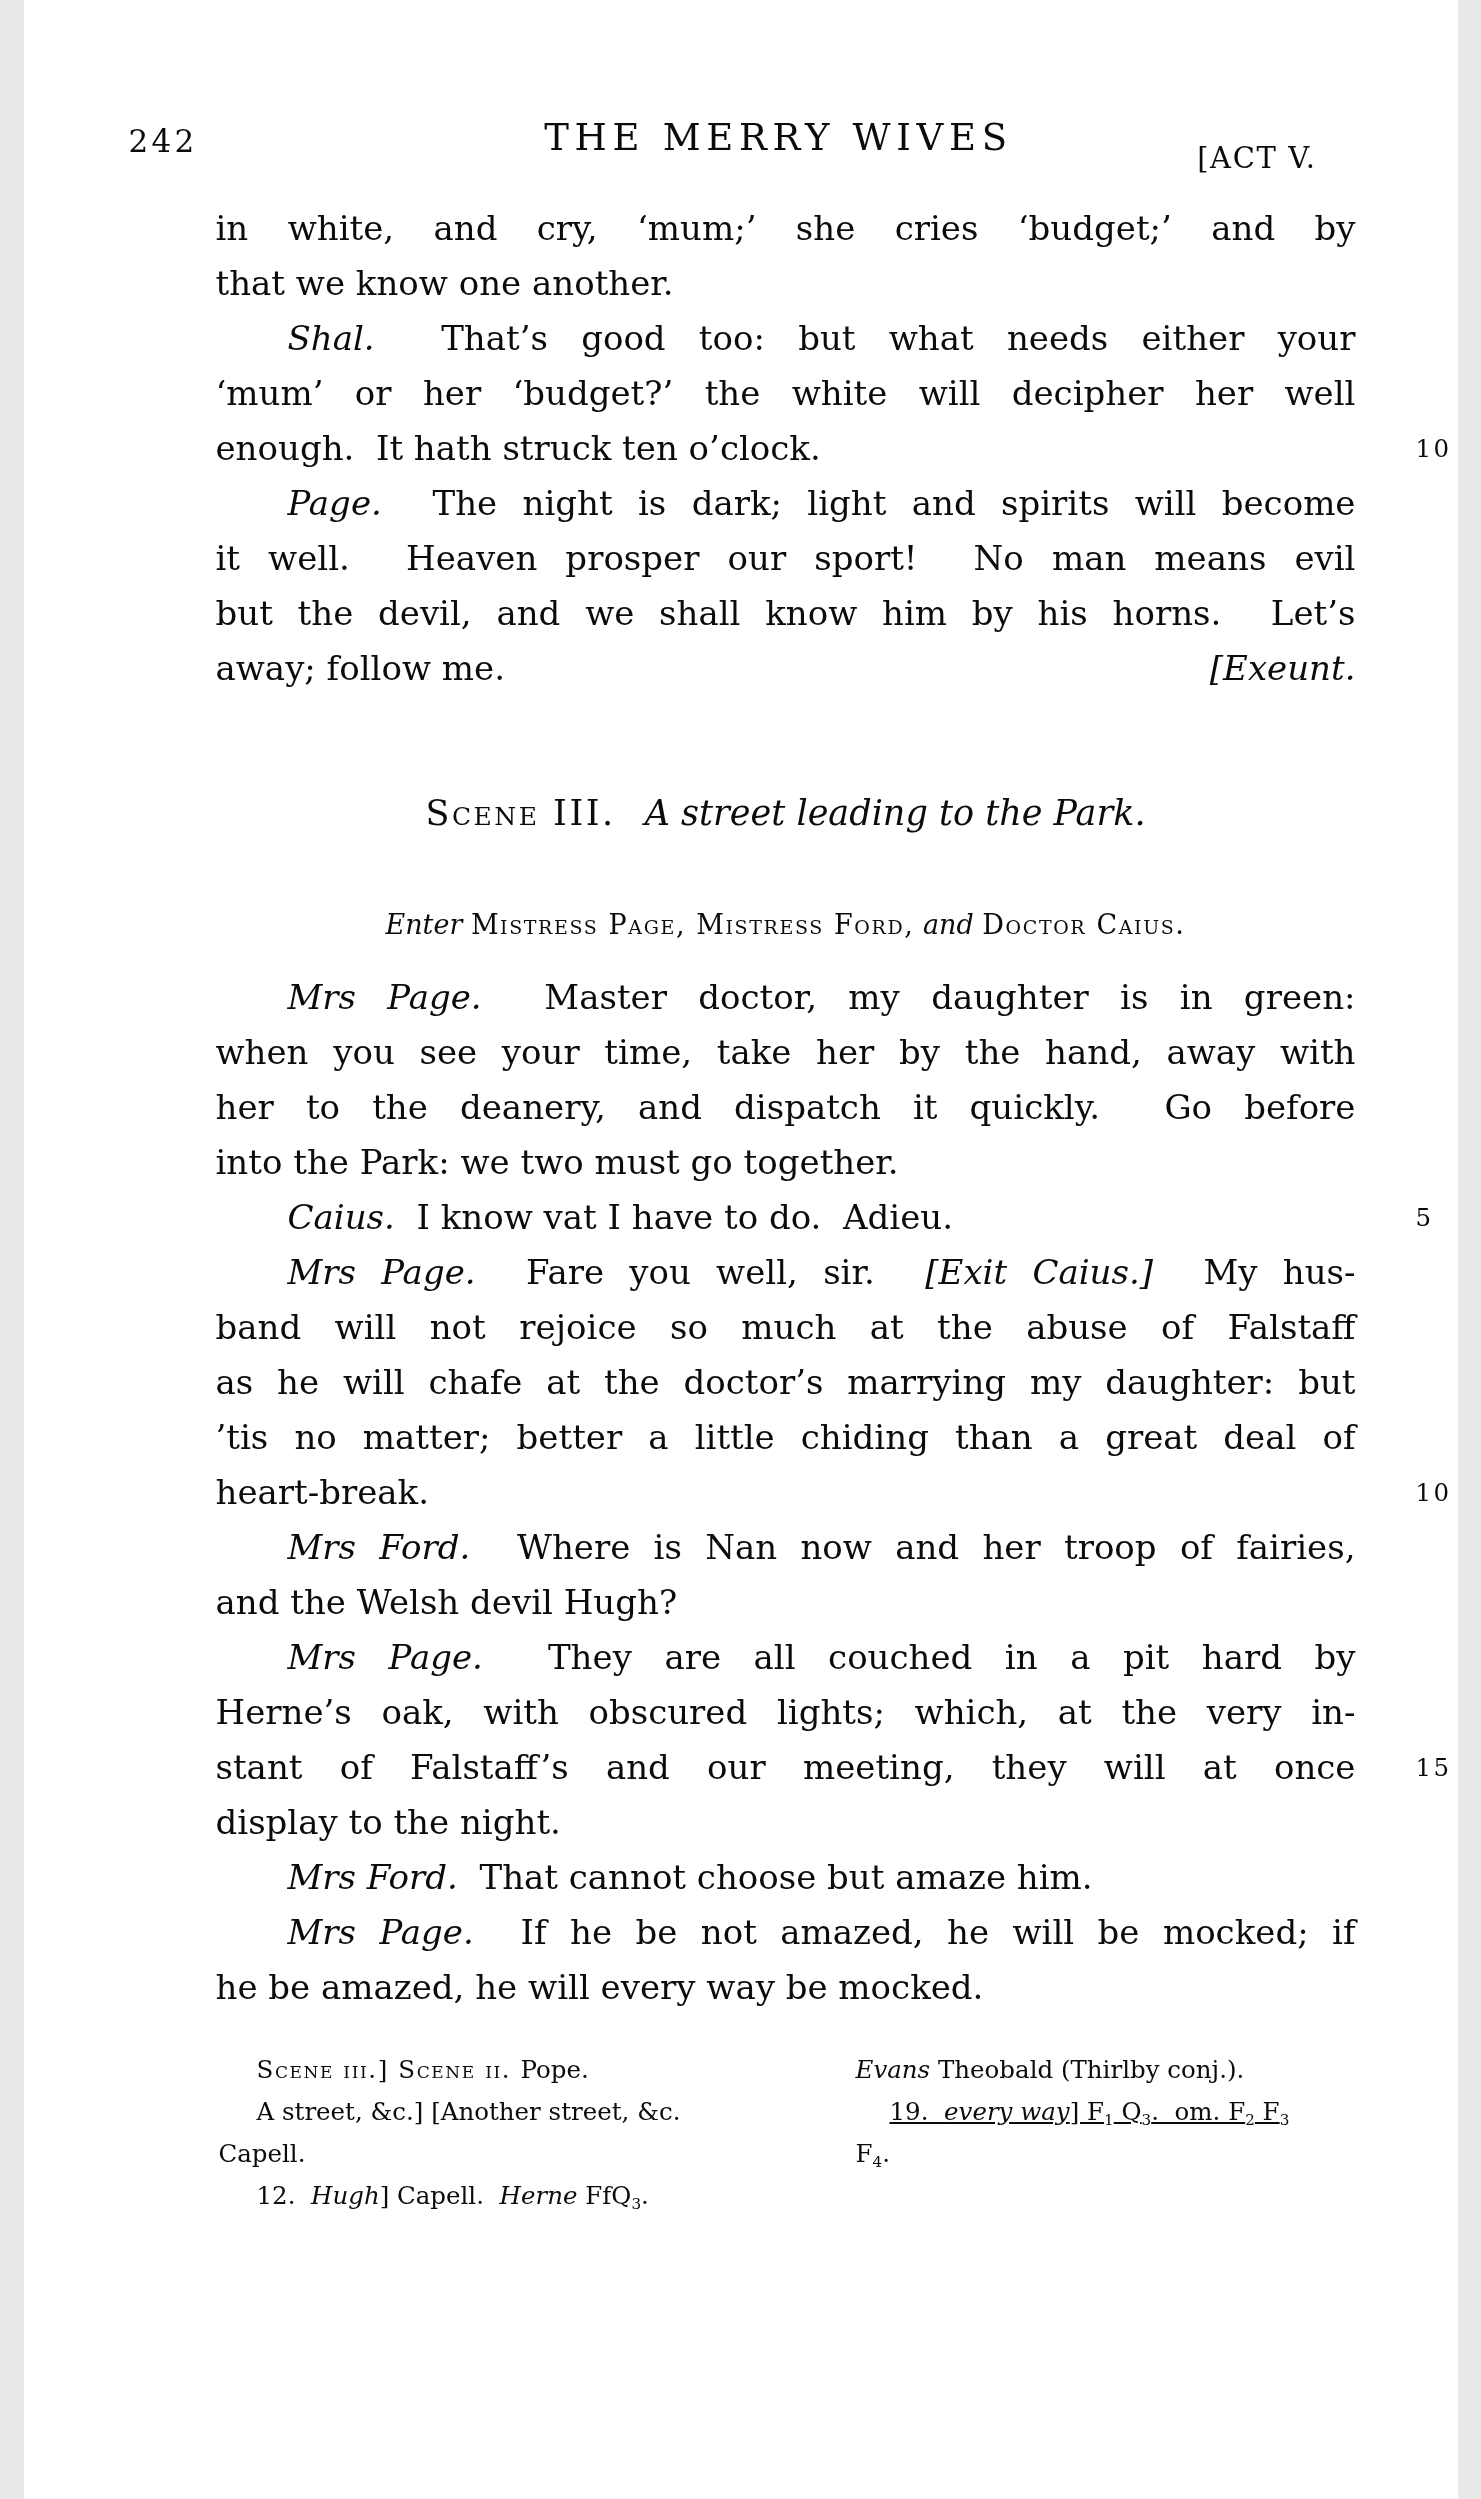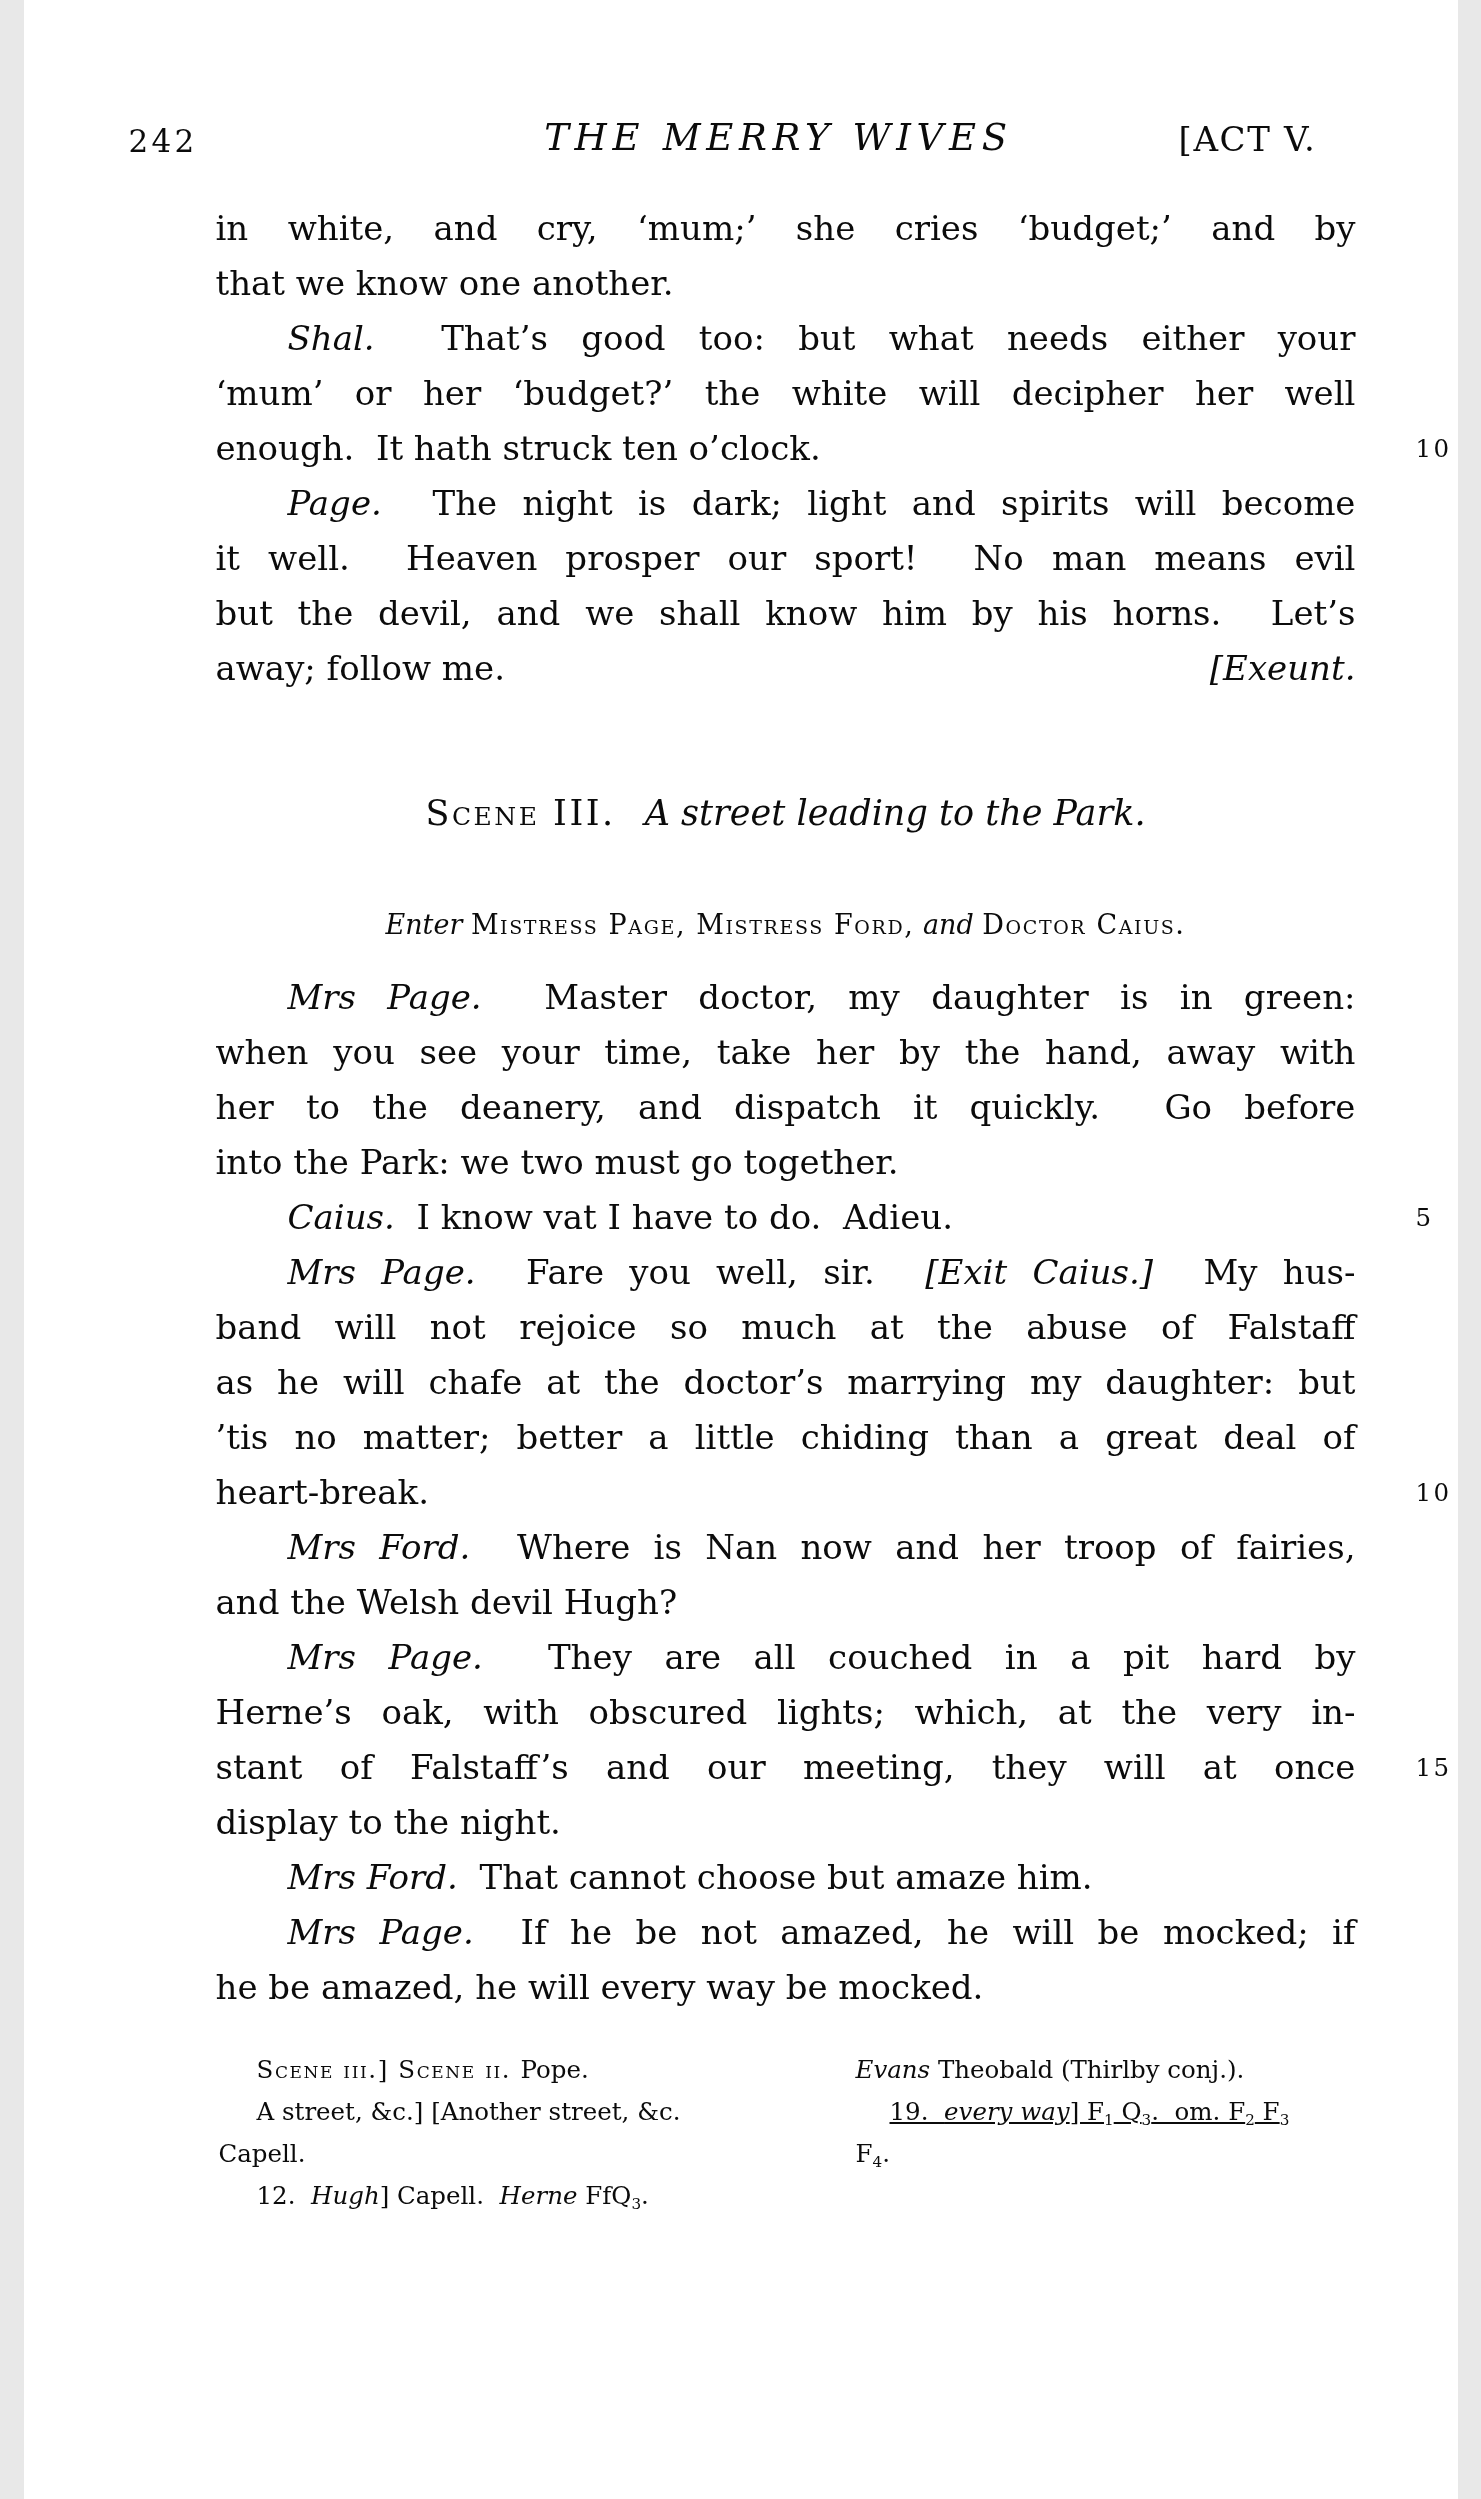--- a/index.html
+++ b/index.html
@@ -4,22 +4,22 @@
 <style>
   html,body { margin:0; padding:0; background:#e8e8e8; }
   .page {
     position:relative; width:1434px; height:2500px; margin:0 auto;
     background:#ffffff; color:#0b0b0b; overflow:hidden;
     font-family:"DejaVu Serif", serif;
   }
   .header { position:relative; height:46px; margin-top:116px; }
   .pagenum { position:absolute; left:105px; top:6.5px; font-size:31px; letter-spacing:3.3px; }
   .running-title { position:absolute; left:calc(50% + 38px); transform:translateX(-50%); top:0;
-    font-style:italic; font-size:37px; letter-spacing:5.7px; white-space:nowrap; }
-  .act { position:absolute; right:141px; top:3px; font-size:34px; letter-spacing:1.6px; }
+    font-size:37px; letter-spacing:5.7px; white-space:nowrap; }
+  .act { position:absolute; right:141px; top:25px; font-size:29px; letter-spacing:1.6px; }
 
   .content { margin-left:192px; width:1140px; margin-top:39px; }
 
   .line { position:relative; height:55px; line-height:55px; font-size:34px; }
   .line span { white-space:pre-wrap; }
   .line.indent { padding-left:72px; }
   .line.just { text-align:justify; text-align-last:justify; }
   .lineno { position:absolute; left:1200px; top:0; width:57px; font-size:24.5px;
     letter-spacing:2.5px; line-height:55px; text-align:left; }
   .right-note { position:absolute; right:0; top:0; }

